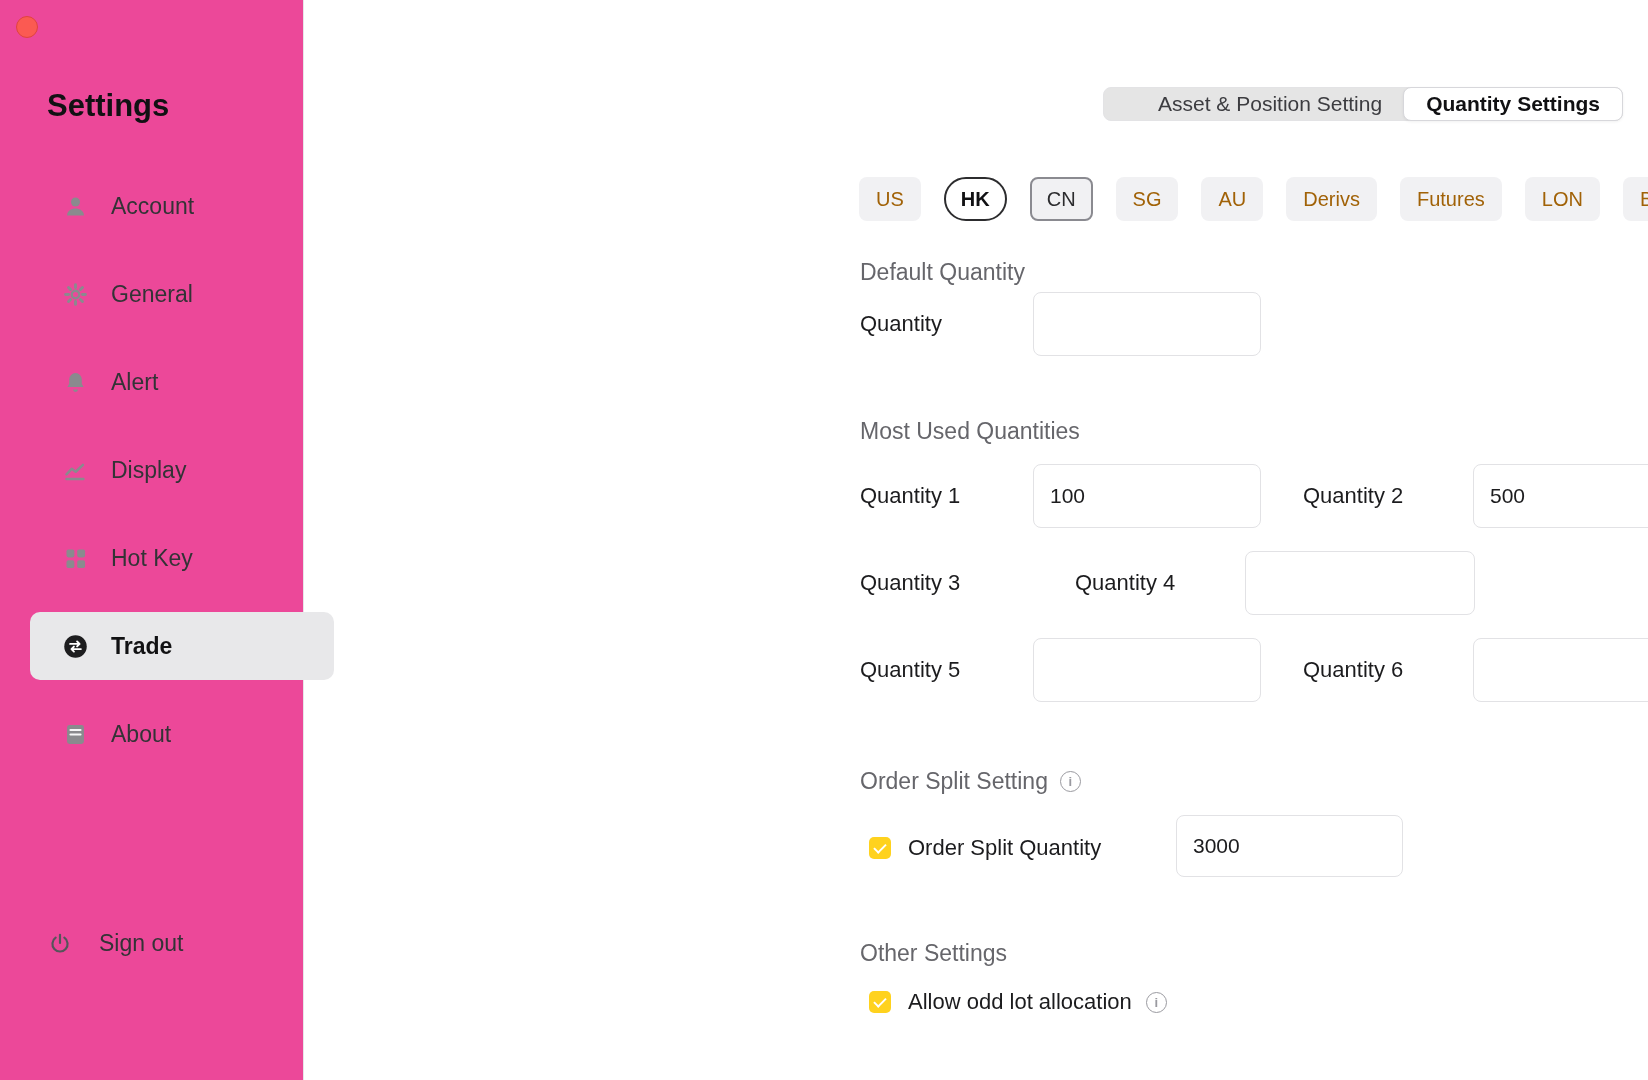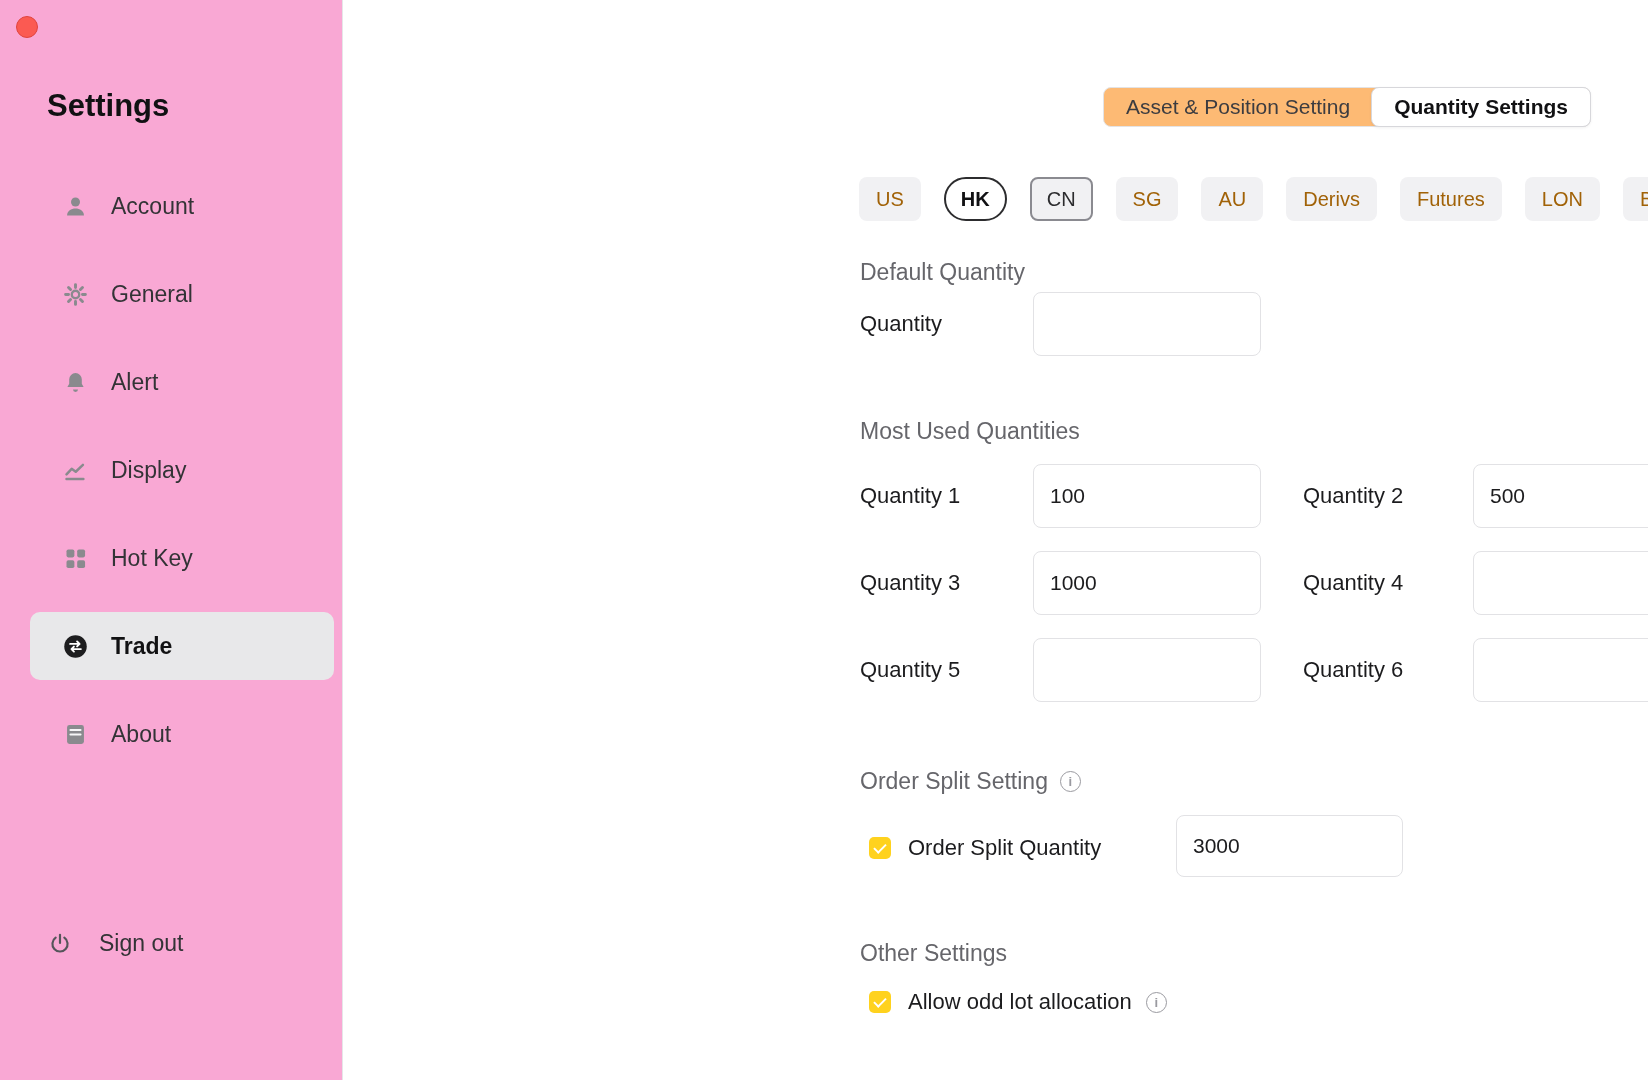--- a/index.html
+++ b/index.html
@@ -1,42 +1,42 @@
 <!DOCTYPE html>
 <html><head>
 <meta charset="utf-8">
 <style>
   * { margin:0; padding:0; box-sizing:border-box; }
   html,body { width:1648px; height:1080px; overflow:hidden; }
   body { font-family:"Liberation Sans","DejaVu Sans",sans-serif; background:#ffffff; color:#1c1c1e; }
   .page { position:relative; width:1648px; height:1080px; background:#ffffff; }
 
   
-  .sidebar { position:absolute; left:0; top:0; width:343px; height:1080px;
-             background:#f9a8d4; border-right:1px solid #e6e6e8; }
+  .sidebar { position:absolute; left:0; top:0; width:304px; height:1080px;
+             background:#ec4899; border-right:1px solid #e6e6e8; }
   .traffic-dot { position:absolute; left:16px; top:16px; width:22px; height:22px;
                  border-radius:50%; background:#fb5a52; border:1px solid #e0443e; cursor:pointer; }
   .sidebar-title { position:absolute; left:47px; top:88px; font-size:31px; font-weight:600; color:#111113; }
   .nav { position:absolute; left:30px; top:172px; width:304px; }
   .nav-item { display:flex; align-items:center; height:68px; padding-left:32px;
               border-radius:10px; cursor:pointer; margin-bottom:20px; }
   .nav-item.active { background:#e8e8ea; }
   .nav-item .icon { width:27px; height:27px; margin-right:22px; flex:0 0 27px; display:flex; align-items:center; justify-content:center; }
   .nav-item .label { font-size:23px; color:#333336; }
   .nav-item.active .label { font-weight:600; color:#111113; }
   .signout { position:absolute; left:47px; top:930px; display:flex; align-items:center; cursor:pointer; }
   .signout .icon { width:26px; height:26px; margin-right:26px; }
   .signout .label { font-size:23px; color:#333336; }
 
   
   .main { position:absolute; left:386px; top:0; width:1262px; height:1080px; }
 
   
-  .seg { position:absolute; left:717px; top:87px; display:flex; align-items:stretch; height:40px;
-         background:#fdba74; border:1px solid #e3e3e5; border-radius:8px; }
+  .seg { position:absolute; left:717px; top:87px; display:flex; align-items:stretch; height:34px;
+         background:#e5e5e5; border:1px solid #e3e3e5; border-radius:8px;padding-left:32px; }
   .seg-tab { display:flex; align-items:center; padding:0 22px; font-size:21px; color:#3c3c40;
              border-radius:8px; cursor:pointer; white-space:nowrap; }
   .seg-tab.active { background:#ffffff; border:1px solid #d7d7db; font-weight:700; color:#111113;
                     margin:-1px; box-shadow:0 1px 3px rgba(0,0,0,0.06); }
 
   
   .pills { position:absolute; left:473px; top:177px; display:flex; gap:23px; }
   .pill { height:44px; display:flex; align-items:center; padding:0 15px; background:#f1f1f3;
           border:2px solid transparent; border-radius:8px; font-size:20px; color:#a16207; cursor:pointer; }
   .pill.selected { background:#ffffff; border-color:#2c2c2e; color:#111113; font-weight:600;border-radius:22px; }
@@ -207,21 +207,20 @@
     <div class="mu-grid">
       <div class="mu-row">
         <span class="field-label mu-label-1">Quantity 1</span>
         <input class="text-input mu-input-1" type="text" value="100" style="">
         <span class="mu-spacer"></span>
         <span class="field-label mu-label-2">Quantity 2</span>
         <input class="text-input mu-input-2" type="text" value="500" style="">
       </div>
       <div class="mu-row">
         <span class="field-label mu-label-1">Quantity 3</span>
-        <input class="text-input mu-input-1" type="text" value="1000" style="">
         <span class="mu-spacer"></span>
         <span class="field-label mu-label-2">Quantity 4</span>
         <input class="text-input mu-input-2" type="text" value="" style="">
       </div>
       <div class="mu-row">
         <span class="field-label mu-label-1">Quantity 5</span>
         <input class="text-input mu-input-1" type="text" value="" style="">
         <span class="mu-spacer"></span>
         <span class="field-label mu-label-2">Quantity 6</span>
         <input class="text-input mu-input-2" type="text" value="" style="">

